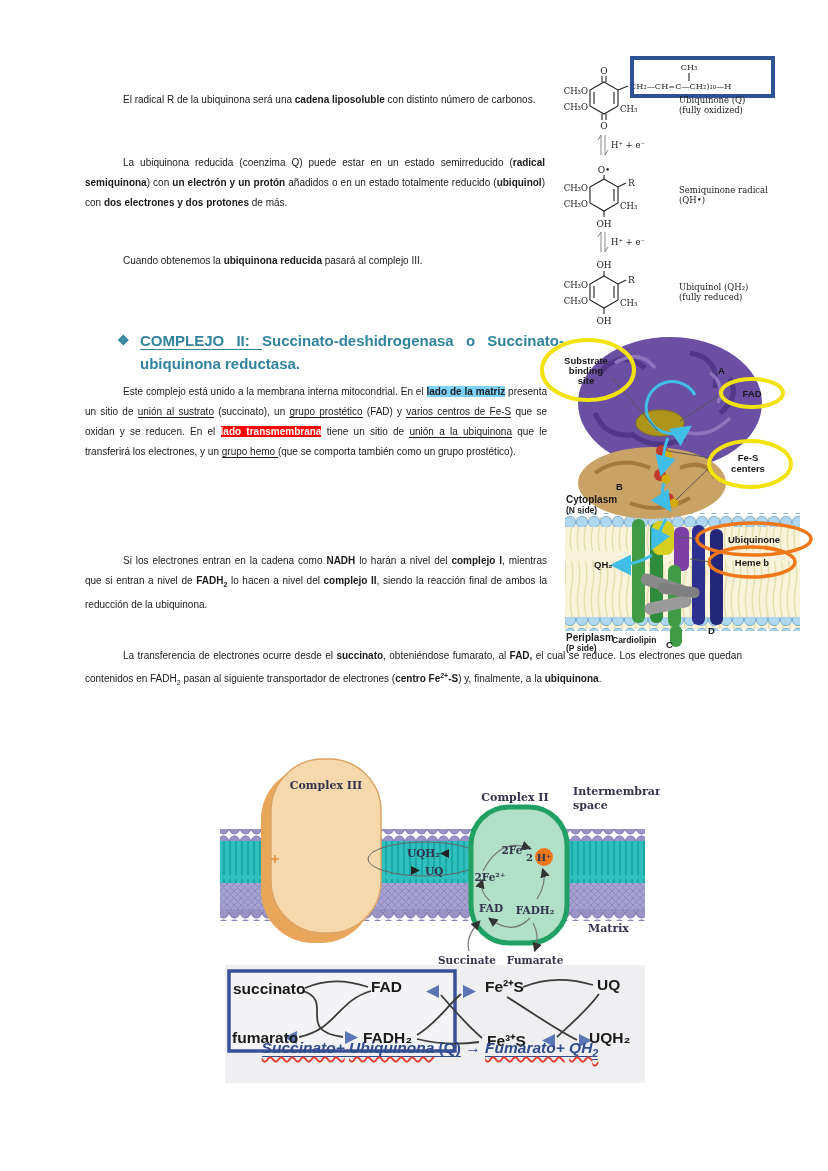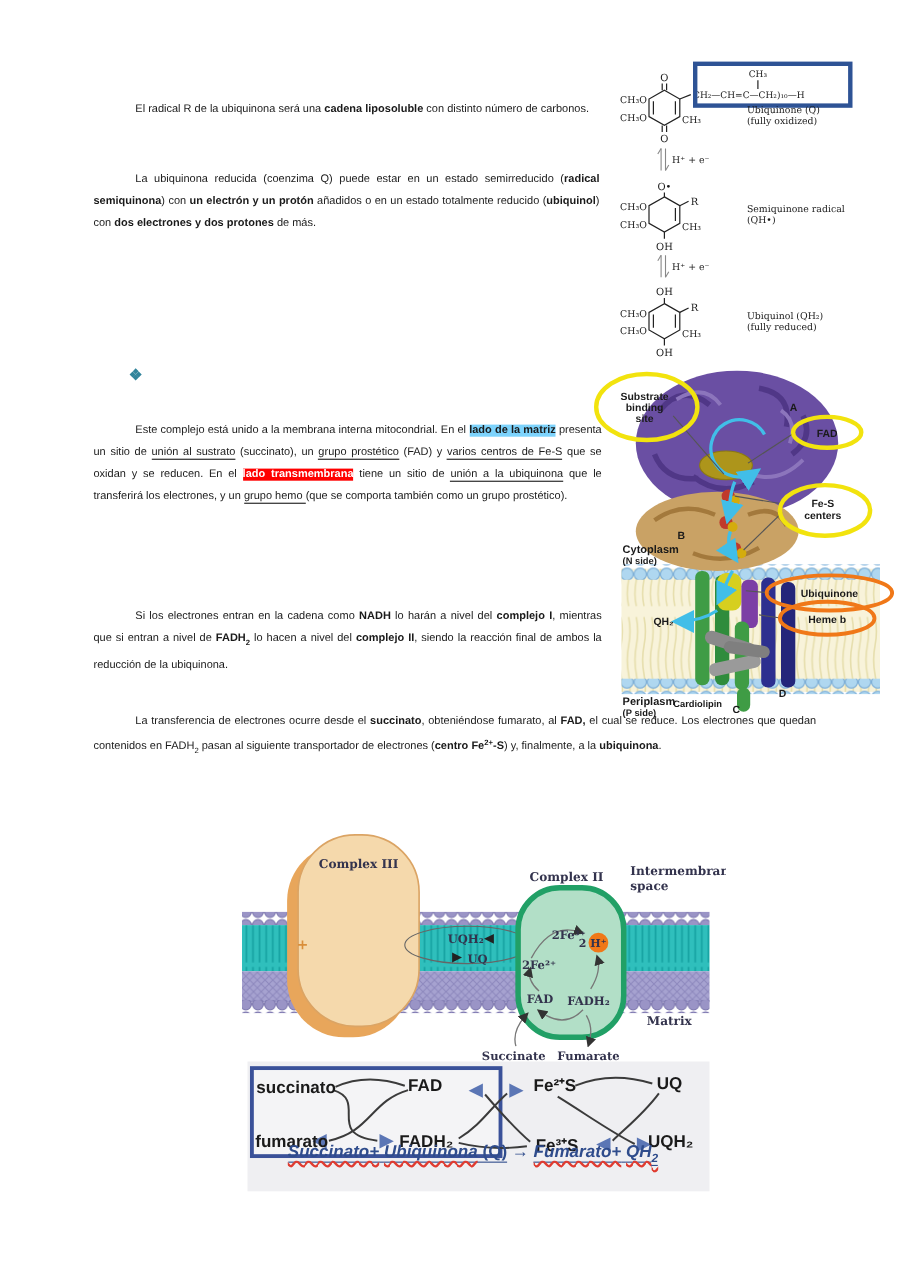--- a/index.html
+++ b/index.html
@@ -28,23 +28,25 @@
   .flab{font-family:"DejaVu Serif",serif;font-weight:bold;fill:#33334D;}
   .schemetxt{font-family:"Liberation Sans",sans-serif;font-weight:bold;fill:#262626;}
 </style>
 </head>
 <body>
 
 <div class="page">
 
   <div class="para" style="left:85px;top:90px;width:460px;"><span>El radical R de la ubiquinona será una </span><span class="rb">cadena liposoluble</span><span> con distinto número de carbonos.</span></div>
   <div class="para" style="left:85px;top:153px;width:460px;"><span>La ubiquinona reducida (coenzima Q) puede estar en un estado semirreducido (</span><span class="rb">radical semiquinona</span><span>) con </span><span class="rb">un electrón y un protón</span><span> añadidos o en un estado totalmente reducido (</span><span class="rb">ubiquinol</span><span>) con </span><span class="rb">dos electrones y dos protones</span><span> de más.</span></div>
+  <div class="para" style="left:85px;top:251px;width:460px;"><span>Cuando obtenemos la </span><span class="rb">ubiquinona reducida</span><span> pasará al complejo III.</span></div>
 
   <div class="heading">
     <span class="bullet">❖</span>
+    <span><span class="rb ru">COMPLEJO II: </span><span class="rb">Succinato-deshidrogenasa o Succinato-ubiquinona reductasa.</span></span>
   </div>
 
   <div class="para" style="left:85px;top:382px;width:462px;"><span>Este complejo está unido a la membrana interna mitocondrial. En el </span><span class="rb rhl-yellow">lado de la matriz</span><span> presenta un sitio de </span><span class="ru">unión al sustrato</span><span> (succinato), un </span><span class="ru">grupo prostético</span><span> (FAD) y </span><span class="ru">varios centros de Fe-S</span><span> que se oxidan y se reducen. En el </span><span class="rb rhl-red">lado transmembrana</span><span> tiene un sitio de </span><span class="ru">unión a la ubiquinona</span><span> que le transferirá los electrones, y un </span><span class="ru">grupo hemo </span><span>(que se comporta también como un grupo prostético).</span></div>
   <div class="para" style="left:85px;top:551px;width:462px;"><span>Si los electrones entran en la cadena como </span><span class="rb">NADH</span><span> lo harán a nivel del </span><span class="rb">complejo I</span><span>, mientras que si entran a nivel de </span><span class="rb">FADH</span><span class="rb rsub">2</span><span> lo hacen a nivel del </span><span class="rb">complejo II</span><span>, siendo la reacción final de ambos la reducción de la ubiquinona.</span></div>
   <div class="para" style="left:85px;top:646px;width:657px;"><span>La transferencia de electrones ocurre desde el </span><span class="rb">succinato</span><span>, obteniéndose fumarato, al </span><span class="rb">FAD,</span><span> el cual se reduce. Los electrones que quedan contenidos en FADH</span><span class="rsub">2</span><span> pasan al siguiente transportador de electrones (</span><span class="rb">centro Fe</span><span class="rb rsup">2+</span><span class="rb">-S</span><span>) y, finalmente, a la </span><span class="rb">ubiquinona</span><span>.</span></div>
 
   <div class="fig" style="left:552px;top:55px;width:276px;height:278px;">
   <svg width="276" height="278" viewBox="0 0 276 278">
     <g stroke="#222" stroke-width="1.1" fill="none">
       <polygon points="52,27 66,35 66,51 52,59 38,51 38,35"></polygon>

